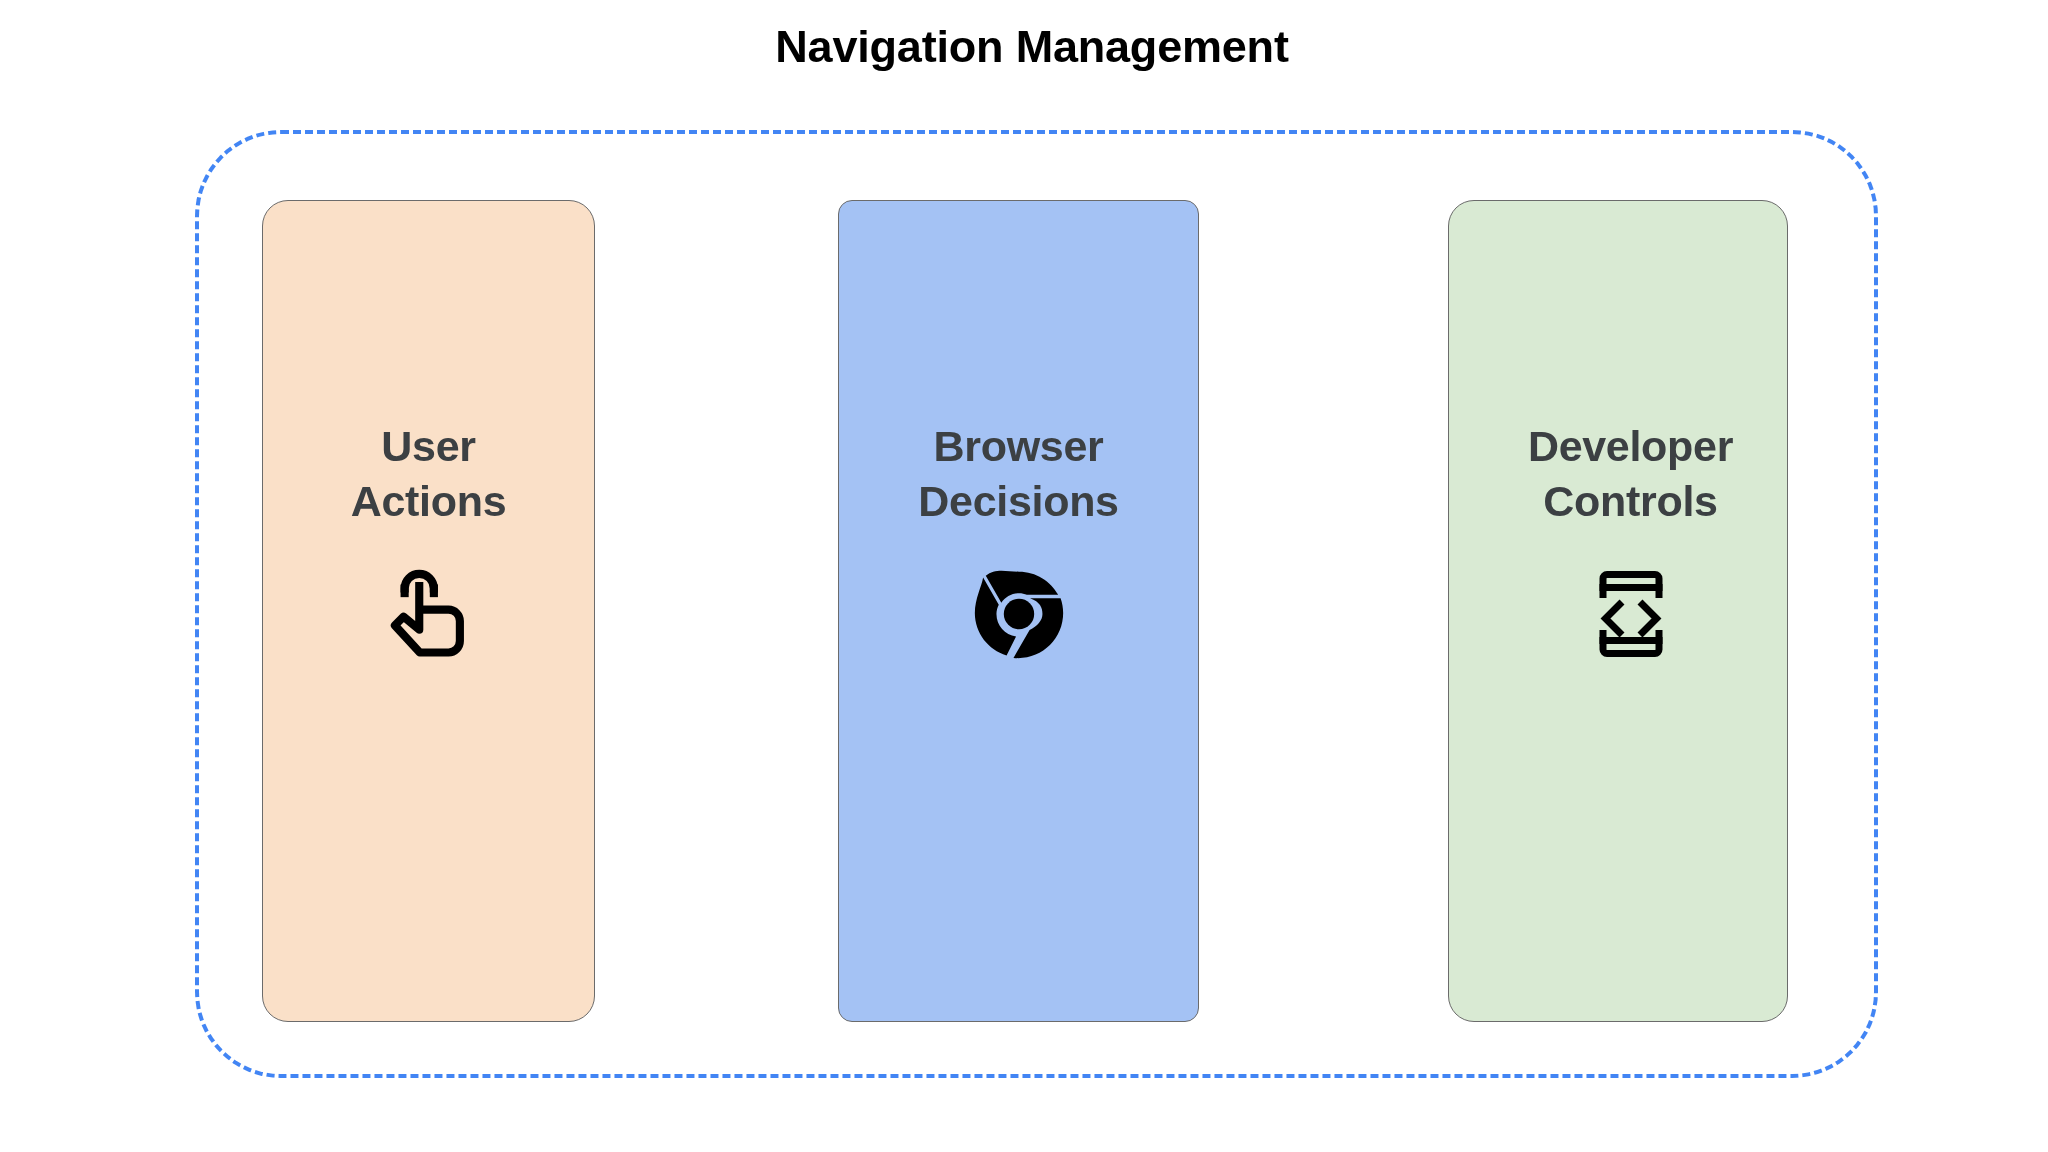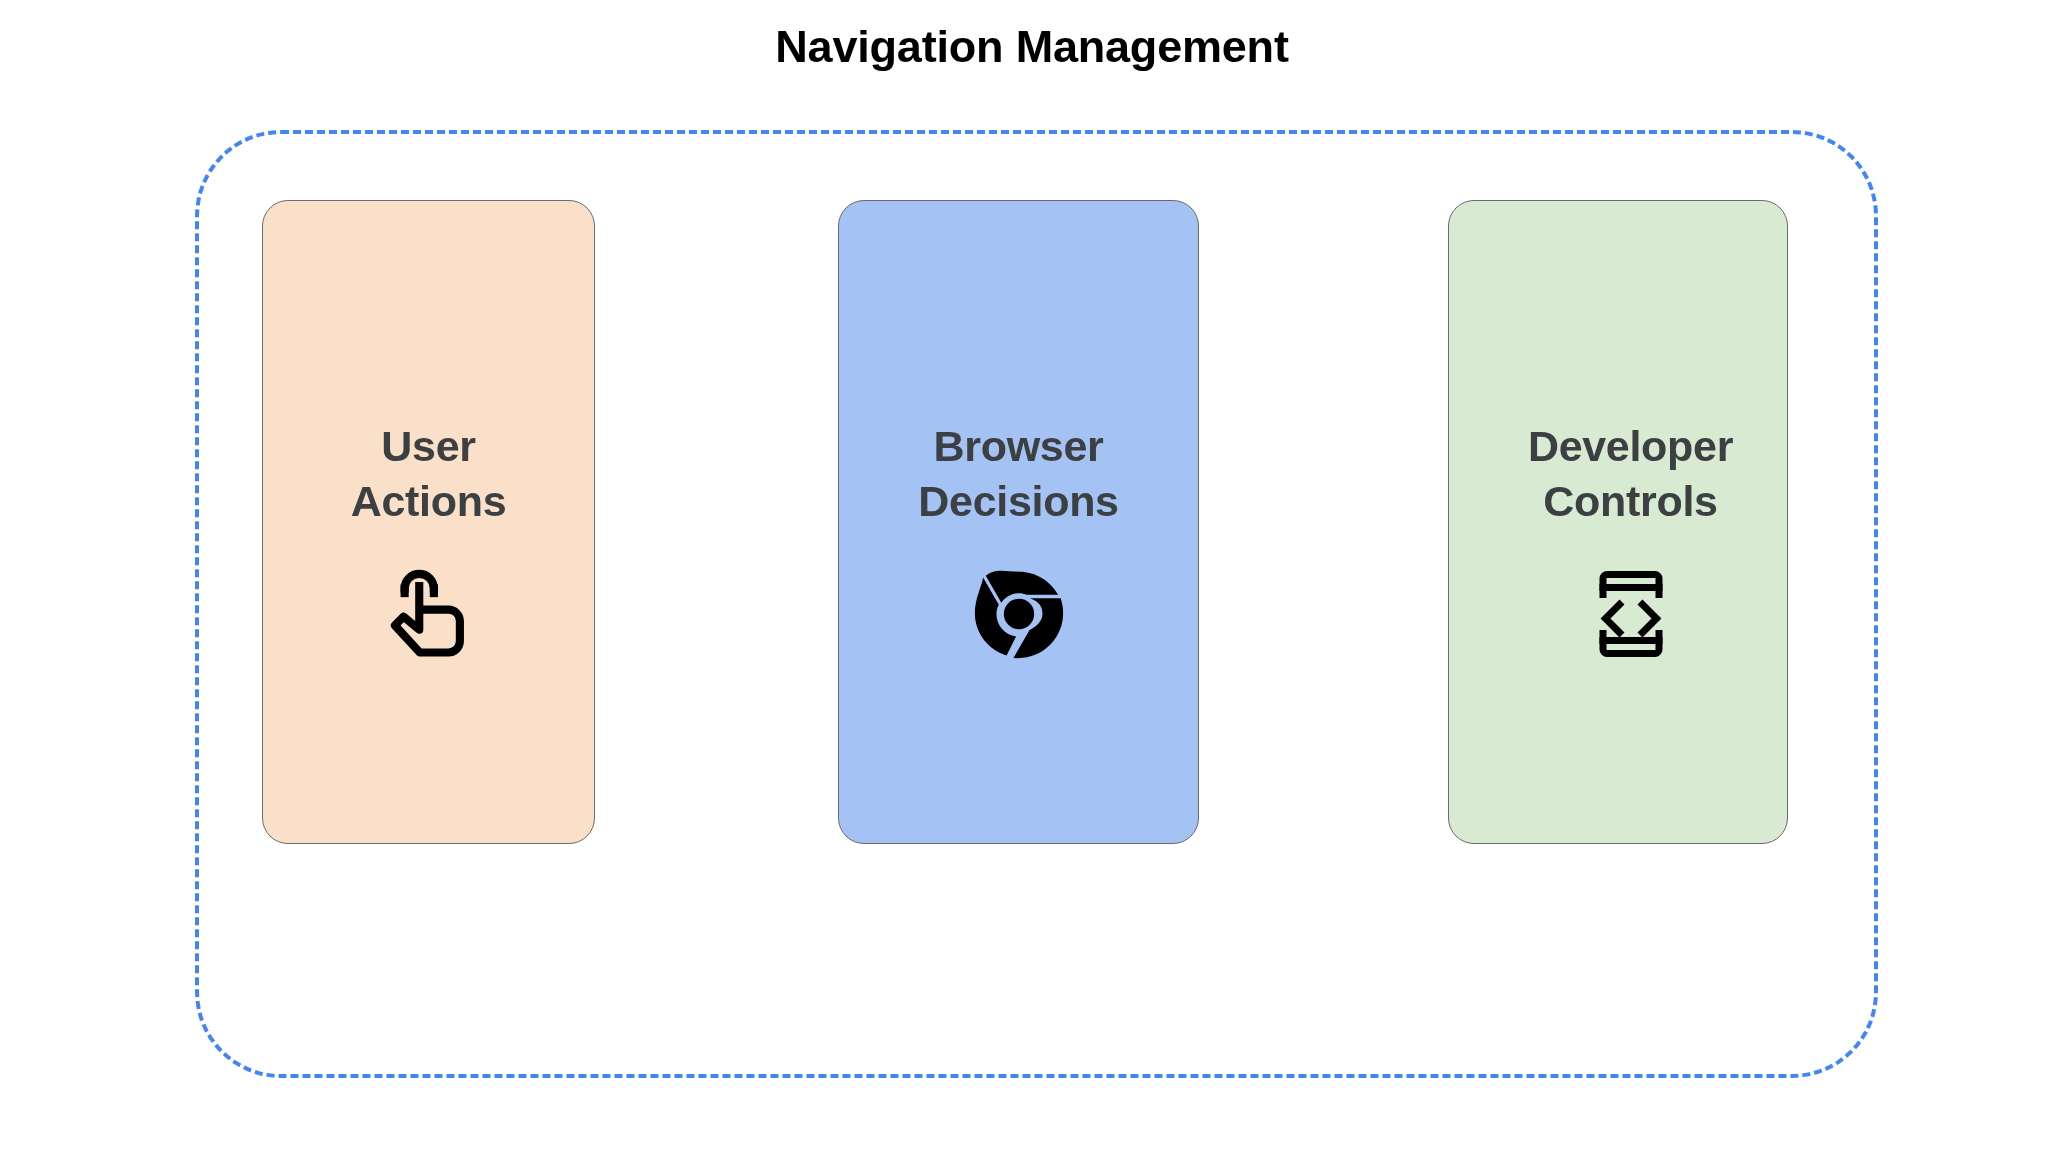--- a/index.html
+++ b/index.html
@@ -51,21 +51,21 @@
   .cards-row {
     position: absolute;
     left: 195px;
     top: 200px;
     width: 1683px;
     height: 822px;
   }
   .card {
     position: absolute;
     top: 0;
-    height: 644px;
+    height: 822px;
     box-sizing: border-box;
     border: 1.6px solid #6b6b6b;
     border-radius: 26px;
     display: flex;
     flex-direction: column;
     align-items: center;
     justify-content: flex-start;
   }
   .card-1 { left: 67px;   width: 333px; }
   .card-2 { left: 643px;  width: 361px; }
@@ -119,21 +119,21 @@
             <path d="M52.5 24.5 l0 4.2"></path>
           </g>
 
           <path d="M39 18.5 L39 62.5 L24.5 50.5 L16.5 58.5 L39.5 83.5 L66 83.5
                    A10.5 10.5 0 0 0 76.5 73 L76.5 54.5
                    A10.5 10.5 0 0 0 66 44 L39 44" stroke="#000000" stroke-width="7.5" fill="none" stroke-linejoin="round" stroke-linecap="butt"></path>
         </svg>
       </div>
     </div>
 
-    <div class="card card-2" style="background-color: rgb(164, 194, 244); border-color: rgb(107, 107, 107);">
+    <div class="card card-2" style="background-color: rgb(164, 194, 244); border-color: rgb(107, 107, 107); border-radius: 14px;">
       <div class="card-label" style="color: rgb(60, 64, 67);">Browser
 Decisions</div>
       <div class="card-icon">
 
         <svg width="92" height="92" viewBox="0 0 100 100">
           <g fill="#000000">
 
             <path d="M50 4 C68.4 4 84.4 14.2 92.6 29.2 L58.6 29.2
                      C56.0 28.0 53.1 27.4 50 27.4
                      C42.0 27.4 34.9 31.5 30.8 37.7 L13.9 8.4

